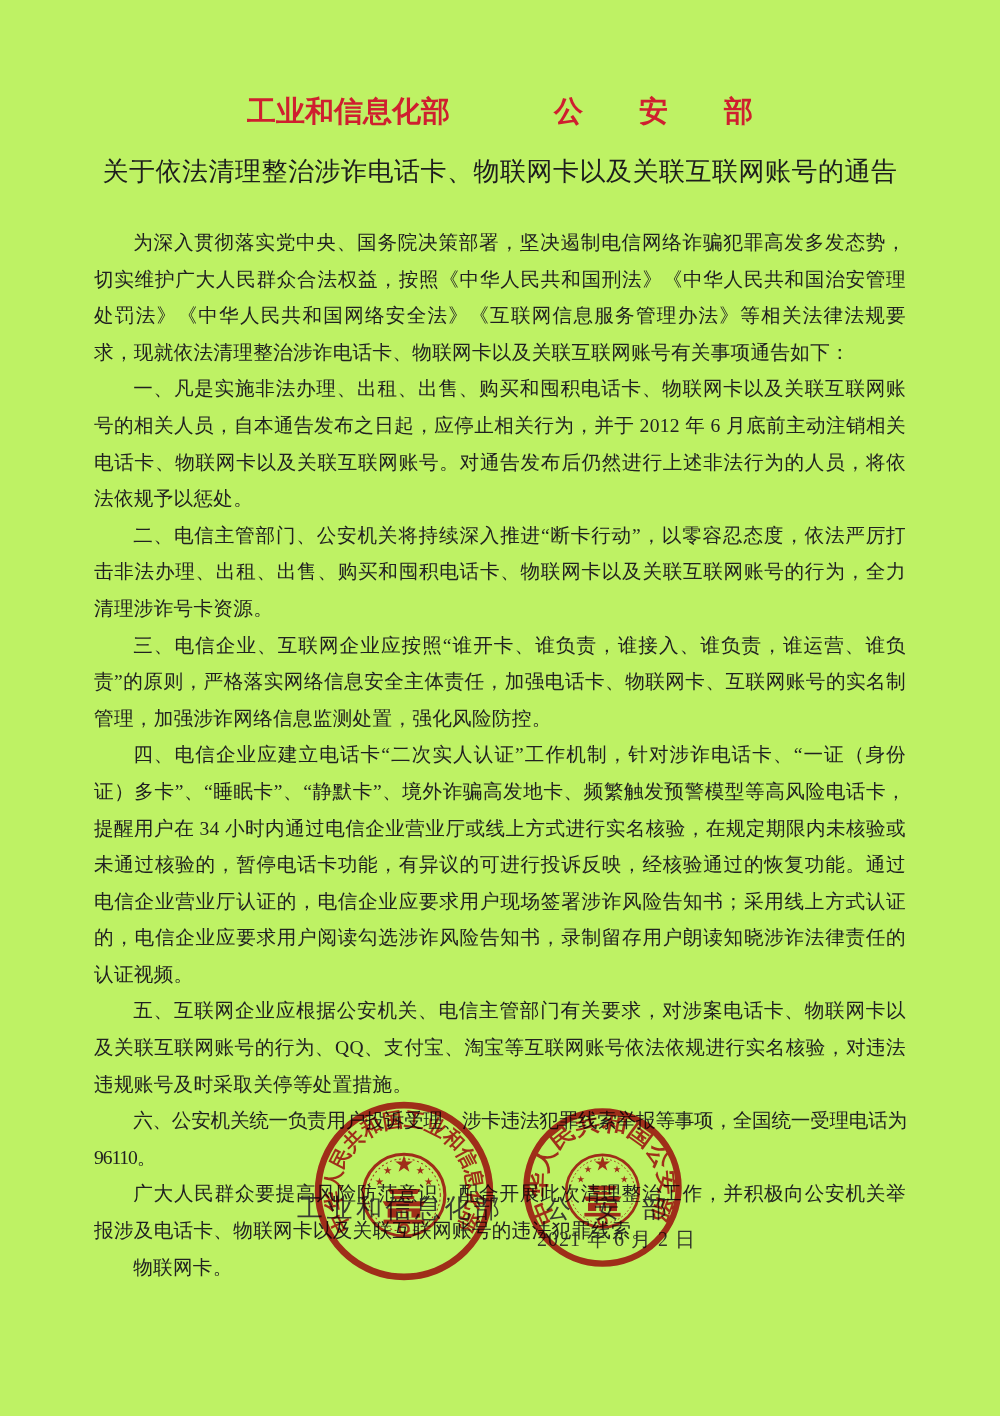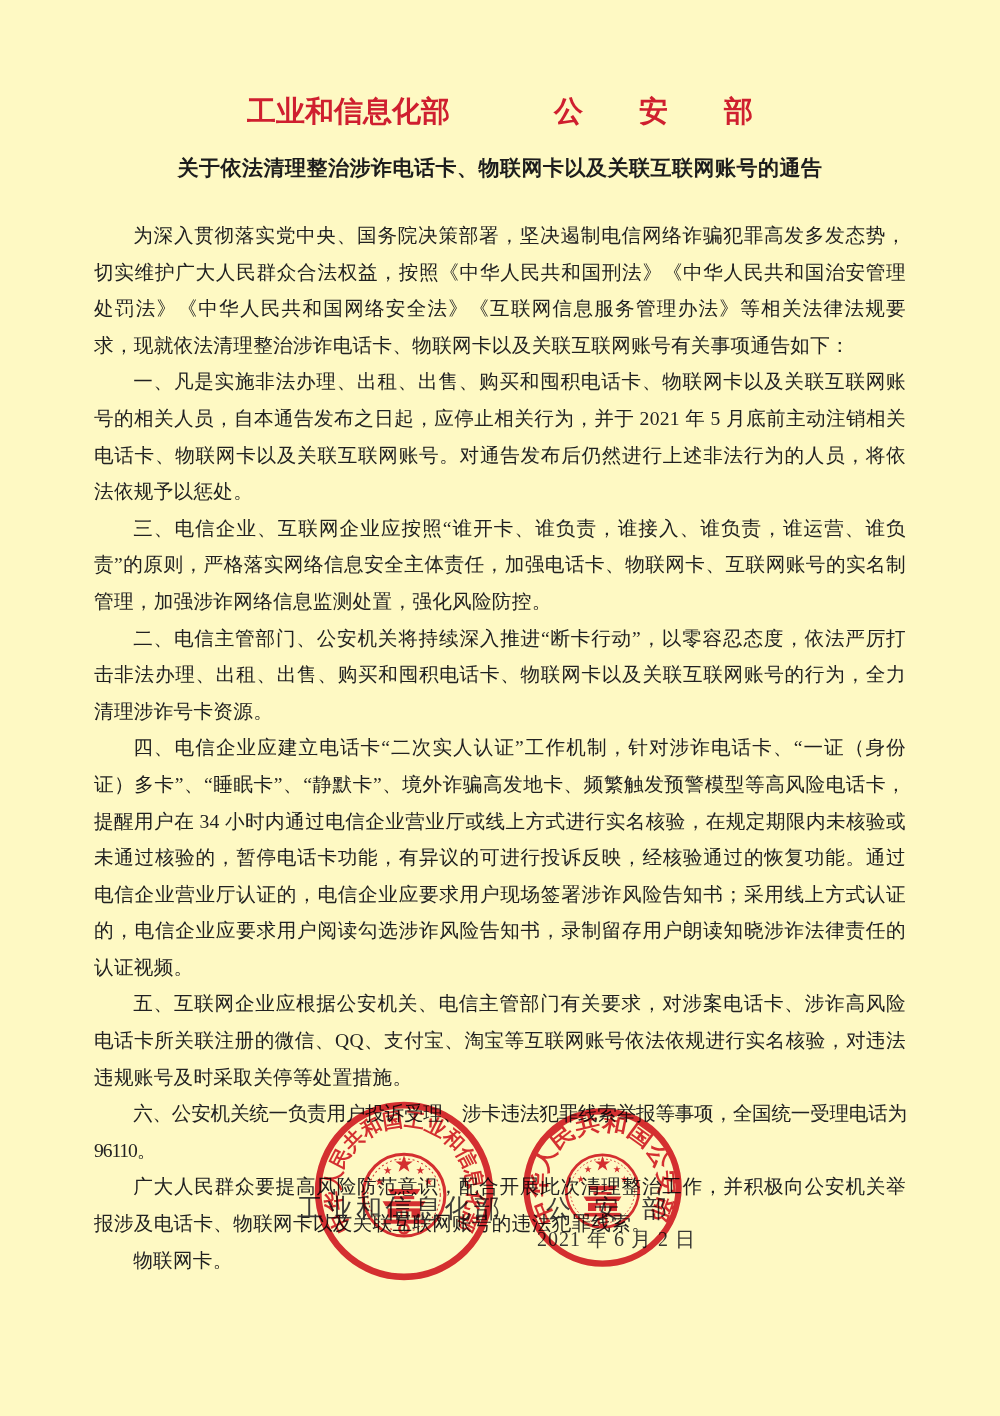--- a/index.html
+++ b/index.html
@@ -6,21 +6,21 @@
     margin: 0;
     padding: 0;
     background: #fdfdfc;
     font-family: "Liberation Serif", "DejaVu Serif", serif;
   }
   .page {
     position: relative;
     width: 1000px;
     height: 1416px;
     margin: 0 auto;
-    background: #fef9c3;
+    background: #bef264;
     overflow: hidden;
     box-sizing: border-box;
     padding-top: 92px;
   }
   .header {
     display: flex;
     justify-content: center;
     align-items: baseline;
     gap: 104px;
     height: 40px;
@@ -31,22 +31,22 @@
     font-weight: bold;
     white-space: nowrap;
   }
   .ministry.spaced {
     letter-spacing: 56px;
     margin-right: -56px;
   }
   .title {
     margin: 22px 0 0 0;
     text-align: center;
-    font-size: 21px;
-    font-weight: bold;
+    font-size: 26px;
+    font-weight: normal;
     color: #1d1d1d;
     letter-spacing: 0.5px;
   }
   .body {
     margin: 36px 94px 0 94px;
     width: 812px;
     font-size: 19.6px;
     line-height: 36.6px;
     color: #212121;
     text-align: justify;
@@ -101,25 +101,25 @@
 
   <div class="header">
     <span class="ministry">工业和信息化部</span>
     <span class="ministry spaced">公安部</span>
   </div>
 
   <h1 class="title">关于依法清理整治涉诈电话卡、物联网卡以及关联互联网账号的通告</h1>
 
   <div class="body">
     <p>为深入贯彻落实党中央、国务院决策部署，坚决遏制电信网络诈骗犯罪高发多发态势，切实维护广大人民群众合法权益，按照《中华人民共和国刑法》《中华人民共和国治安管理处罚法》《中华人民共和国网络安全法》《互联网信息服务管理办法》等相关法律法规要求，现就依法清理整治涉诈电话卡、物联网卡以及关联互联网账号有关事项通告如下：</p>
-    <p>一、凡是实施非法办理、出租、出售、购买和囤积电话卡、物联网卡以及关联互联网账号的相关人员，自本通告发布之日起，应停止相关行为，并于 2021 年 5 月底前主动注销相关电话卡、物联网卡以及关联互联网账号。对通告发布后仍然进行上述非法行为的人员，将依法依规予以惩处。</p>
+    <p>一、凡是实施非法办理、出租、出售、购买和囤积电话卡、物联网卡以及关联互联网账号的相关人员，自本通告发布之日起，应停止相关行为，并于 2012 年 6 月底前主动注销相关电话卡、物联网卡以及关联互联网账号。对通告发布后仍然进行上述非法行为的人员，将依法依规予以惩处。</p>
+    <p>二、电信主管部门、公安机关将持续深入推进“断卡行动”，以零容忍态度，依法严厉打击非法办理、出租、出售、购买和囤积电话卡、物联网卡以及关联互联网账号的行为，全力清理涉诈号卡资源。</p>
     <p>三、电信企业、互联网企业应按照“谁开卡、谁负责，谁接入、谁负责，谁运营、谁负责”的原则，严格落实网络信息安全主体责任，加强电话卡、物联网卡、互联网账号的实名制管理，加强涉诈网络信息监测处置，强化风险防控。</p>
-    <p>二、电信主管部门、公安机关将持续深入推进“断卡行动”，以零容忍态度，依法严厉打击非法办理、出租、出售、购买和囤积电话卡、物联网卡以及关联互联网账号的行为，全力清理涉诈号卡资源。</p>
     <p>四、电信企业应建立电话卡“二次实人认证”工作机制，针对涉诈电话卡、“一证（身份证）多卡”、“睡眠卡”、“静默卡”、境外诈骗高发地卡、频繁触发预警模型等高风险电话卡，提醒用户在 34 小时内通过电信企业营业厅或线上方式进行实名核验，在规定期限内未核验或未通过核验的，暂停电话卡功能，有异议的可进行投诉反映，经核验通过的恢复功能。通过电信企业营业厅认证的，电信企业应要求用户现场签署涉诈风险告知书；采用线上方式认证的，电信企业应要求用户阅读勾选涉诈风险告知书，录制留存用户朗读知晓涉诈法律责任的认证视频。</p>
-    <p>五、互联网企业应根据公安机关、电信主管部门有关要求，对涉案电话卡、涉诈高风险电话卡所关联注册的微信、QQ、支付宝、淘宝等互联网账号依法依规进行实名核验，对违法违规账号及时采取关停等处置措施。</p>
+    <p>五、互联网企业应根据公安机关、电信主管部门有关要求，对涉案电话卡、物联网卡以及关联互联网账号的行为、QQ、支付宝、淘宝等互联网账号依法依规进行实名核验，对违法违规账号及时采取关停等处置措施。</p>
     <p class="tight">六、公安机关统一负责用户投诉受理、涉卡违法犯罪线索举报等事项，全国统一受理电话为 96110。</p>
     <p>广大人民群众要提高风险防范意识，配合开展此次清理整治工作，并积极向公安机关举报涉及电话卡、物联网卡以及关联互联网账号的违法犯罪线索。</p>
     <p>物联网卡。</p>
   </div>
 
   <div class="sig sig-left">工业和信息化部</div>
   <div class="sig sig-right">公安部</div>
   <div class="sig seal-date">2021 年 6 月 2 日</div>
 
   <svg class="seal left" width="184" height="184" viewBox="0 0 180 180">

